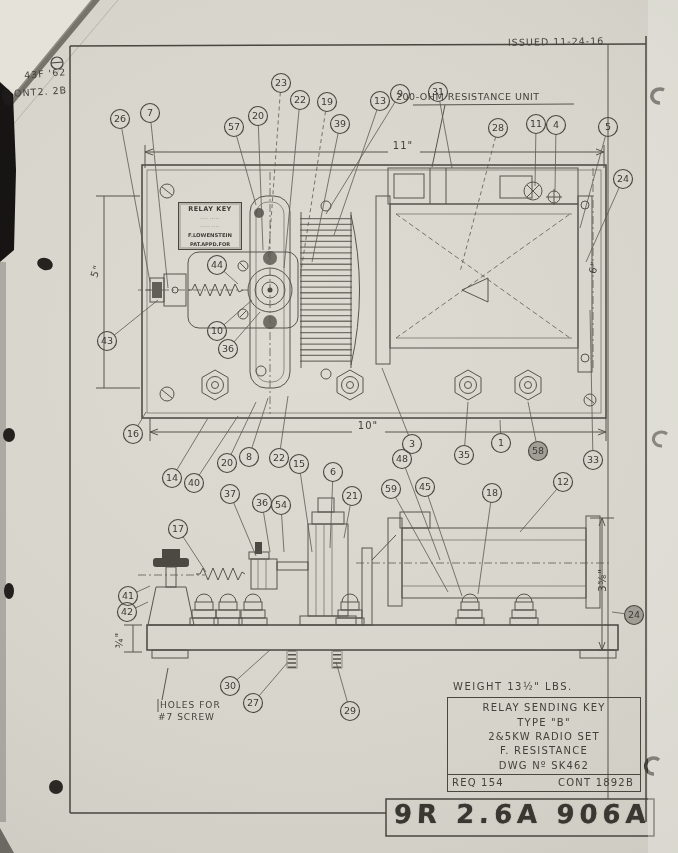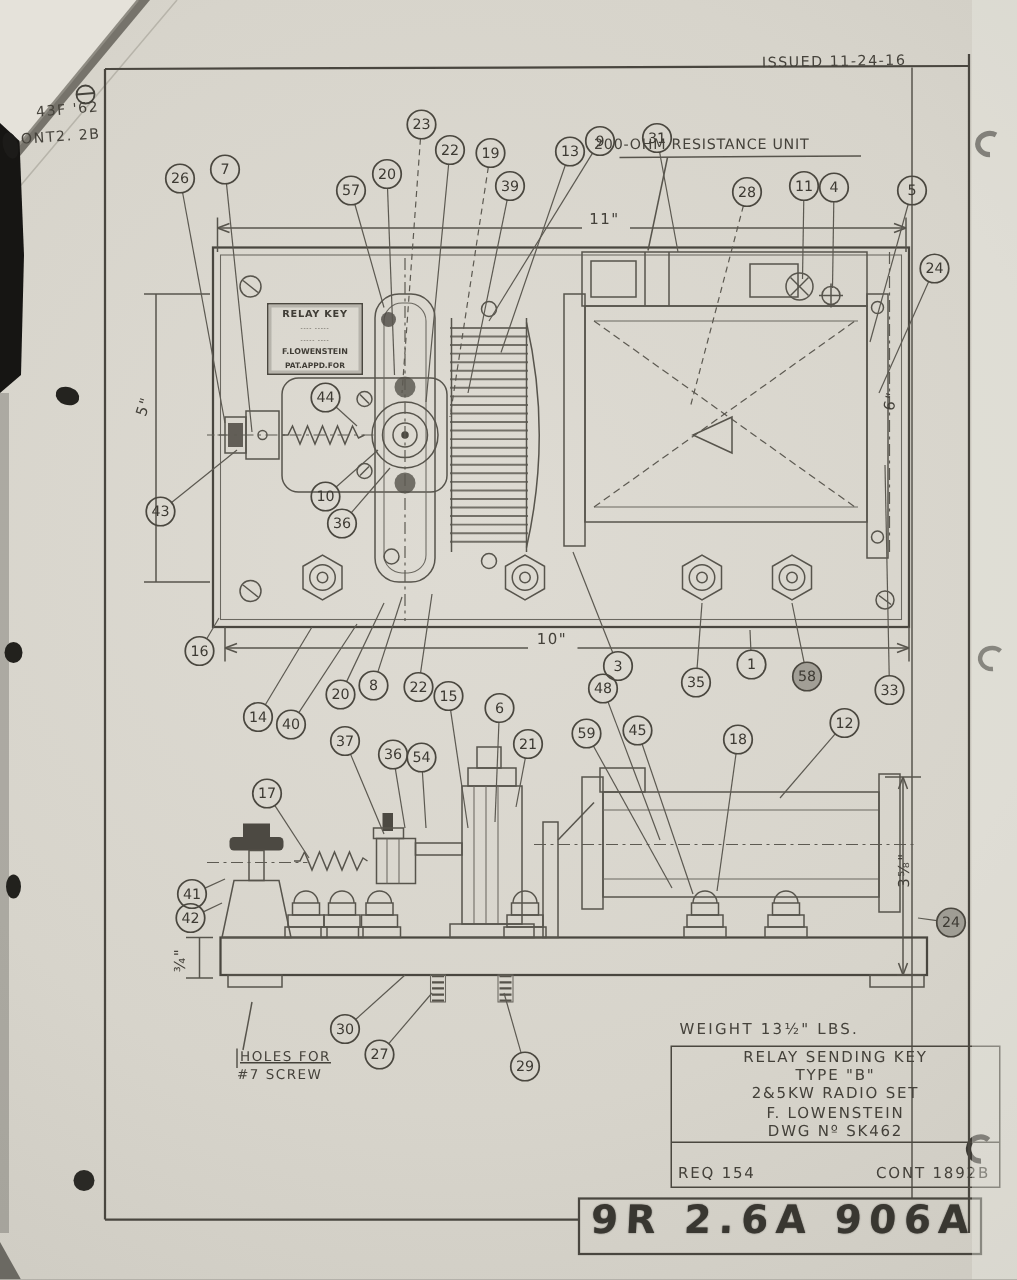--- a/index.html
+++ b/index.html
@@ -23,41 +23,41 @@
   .balloon-num{font-size:9.5px;fill:#3d3a33;text-anchor:middle;}
   .leader{stroke:#5c5951;stroke-width:.8;fill:none;}
   .leader-dash{stroke-dasharray:4 3;}
   .dim{font-size:10px;fill:#44413a;text-anchor:middle;letter-spacing:1px;}
   
   .hand{position:absolute;color:#45423b;letter-spacing:1px;white-space:nowrap;}
   .issue{left:508px;top:36px;font-size:9.5px;transform:rotate(-1deg);}
   .corner1{left:24px;top:68px;font-size:9.5px;transform:rotate(-5deg);}
   .corner2{left:14px;top:86px;font-size:9.5px;transform:rotate(-4deg);}
   .reslabel{left:396px;top:91px;font-size:9.5px;letter-spacing:.5px;}
-  .holes1{left:160px;top:700px;font-size:9px;text-decoration:underline;}
+  .holes1{left:160px;top:700px;font-size:9px;}
   .holes2{left:158px;top:712px;font-size:9px;}
   .weight{left:453px;top:681px;font-size:10px;letter-spacing:1.5px;}
   .stamp{left:394px;top:799px;font-size:26px;font-weight:bold;color:#393731;
          letter-spacing:5px;transform:skewX(-3deg);text-shadow:0 0 1px rgba(40,38,33,.75);}
   
   .nameplate{position:absolute;left:178px;top:202px;width:64px;height:48px;
     border:1.3px solid #4a473f;box-shadow:inset 0 0 0 2px rgba(74,71,63,.25);
     display:flex;flex-direction:column;justify-content:space-between;
     padding:2px 1px;box-sizing:border-box;text-align:center;}
   .np-title{font-size:6.5px;font-weight:bold;letter-spacing:.5px;color:#403d36;}
   .np-mid{font-size:4px;color:#55524a;letter-spacing:.5px;}
   .np-maker{font-size:5.3px;font-weight:bold;color:#403d36;}
   .np-pat{font-size:5px;font-weight:bold;color:#403d36;}
   
-  .tblock{position:absolute;left:447px;top:697px;width:220px;height:95px;
+  .tblock{position:absolute;left:447px;top:697px;width:194px;height:95px;
     border:1.3px solid #4a473f;box-sizing:border-box;display:flex;flex-direction:column;}
   .tb-main{flex:1;display:flex;flex-direction:column;justify-content:space-evenly;padding-top:1px;}
   .tb-line{text-align:center;font-size:10px;letter-spacing:1.2px;color:#44413a;}
   .tb-bottom{display:flex;justify-content:space-between;border-top:1px solid #4a473f;
-    padding:15px 6px 3px 4px;font-size:10px;letter-spacing:1.2px;color:#44413a;}
+    padding:2px 6px 3px 4px;font-size:10px;letter-spacing:1.2px;color:#44413a;}
   .margin-strip{position:absolute;left:648px;top:0;width:30px;height:853px;
     background:rgba(236,234,227,.40);}
 </style>
 </head>
 <body>
 
 <div class="sheet">
 
   <svg id="drawing" width="678" height="853" viewBox="0 0 678 853" style="position:absolute;left:0;top:0;">
 
@@ -466,21 +466,21 @@
     <div class="np-mid">‐‐‐‐‐  ‐‐‐‐</div>
     <div class="np-maker">F.LOWENSTEIN</div>
     <div class="np-pat">PAT.APPD.FOR</div>
   </div>
 
   <div class="tblock">
     <div class="tb-main">
       <div class="tb-line">RELAY SENDING KEY</div>
       <div class="tb-line">TYPE "B"</div>
       <div class="tb-line">2&amp;5KW RADIO SET</div>
-      <div class="tb-line">F. LOWENSTEIN</div>
+      <div class="tb-line">F. RESISTANCE</div>
       <div class="tb-line">DWG  Nº SK462</div>
     </div>
     <div class="tb-bottom">
       <span>REQ 154</span>
       <span>CONT 1892B</span>
     </div>
   </div>
 
   <div class="margin-strip"></div>
 </div>

